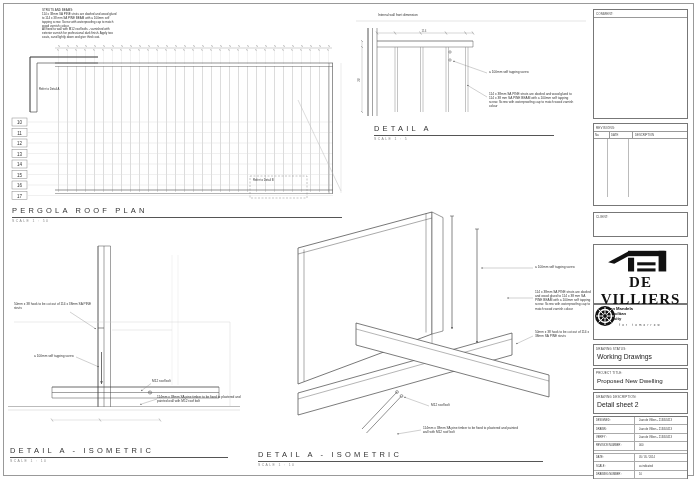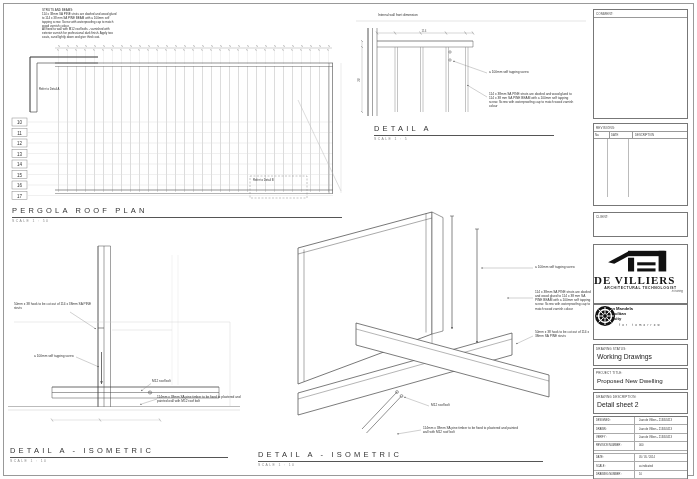--- a/index.html
+++ b/index.html
@@ -20,22 +20,22 @@
   .box-label{font-size:3px;color:#444;padding:1.5px 2px 1px 2px;letter-spacing:0.2px;}
   .box-value{font-size:6.8px;color:#222;padding:1px 3px 2px 3px;}
   .lbl-line{border-bottom:0.5px solid #999;}
   .rev-header{display:flex;border-bottom:0.5px solid #999;border-top:0.5px solid #999;font-size:2.8px;color:#444;}
   .rev-c1{width:13px;padding:1px 1px;border-right:0.5px solid #999;}
   .rev-c2{width:20px;padding:1px 1px;border-right:0.5px solid #999;}
   .rev-c3{flex:1;padding:1px 2px;}
   .rev-body{display:flex;height:100%;}
   .rev-b1{width:13px;border-right:0.5px solid #bbb;height:58px;}
   .rev-b2{width:20px;border-right:0.5px solid #bbb;height:58px;}
-  .logo-name{font-family:"Liberation Serif",serif;font-weight:bold;font-size:11px;
-             letter-spacing:1px;text-align:left;color:#111;margin-top:1px;}
+  .logo-name{font-family:"Liberation Serif",serif;font-weight:bold;font-size:15px;
+             letter-spacing:1px;text-align:center;color:#111;margin-top:1px;}
   .logo-sub{font-size:3.4px;letter-spacing:0.6px;text-align:center;font-weight:bold;color:#222;}
   .logo-tag{font-size:2.6px;font-style:italic;text-align:right;color:#555;padding-right:4px;}
   .nmmu{display:flex;align-items:center;padding:2px 2px 0 4px;}
   .nmmu-text{font-size:4.2px;font-weight:bold;line-height:1.15;color:#111;margin-left:3px;}
   .nmmu-tag{font-size:2.9px;letter-spacing:2.2px;text-align:center;color:#333;margin-top:1.5px;}
   .frow{display:flex;border-bottom:0.4px solid #aaa;height:7.4px;align-items:center;}
   .flabel{width:38px;font-size:2.6px;color:#333;padding-left:2px;border-right:0.4px solid #aaa;height:100%;display:flex;align-items:center;}
   .fvalue{flex:1;font-size:2.6px;color:#333;padding-left:4px;}
   .fgap{height:2.5px;border-bottom:0.4px solid #aaa;}
 </style>

